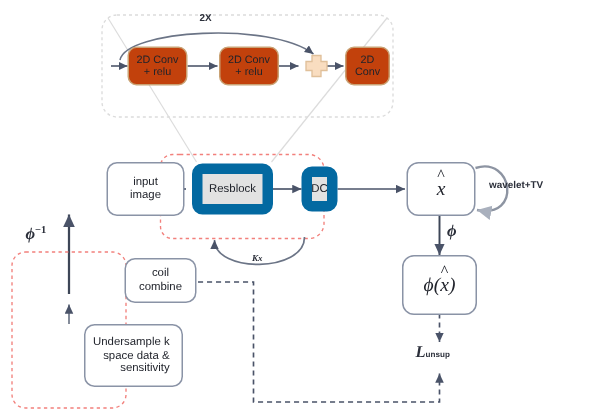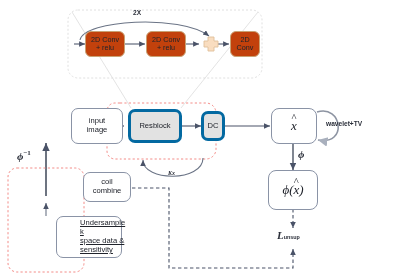--- a/index.html
+++ b/index.html
@@ -24,39 +24,39 @@
   }
   .n-plain{
     background:#ffffff;
     border:1px solid #8a93a6;
     border-radius:7px;
     font-size:7.6px;
     margin-left:43px;
   }
   .n-gray{
     background:#e2e2e2;
-    border:3px solid #0369a1;
+    border:7px solid #0369a1;
     border-radius:7px;
     font-size:7.6px;
   }
   .n-peach{
     background:#c2410c;
     border:1px solid #c9a274;
     border-radius:6px;
     font-size:7.2px;
   }
   .n-math{
     background:#ffffff;
     border:1px solid #8a93a6;
     border-radius:8px;
     font-family:"Liberation Serif", serif;
     font-size:13px;
     font-style:italic;
   }
-  .n-left{justify-content:flex-start;text-align:left;padding-left:23px;text-decoration:underline;}
+  .n-left{justify-content:flex-start;text-align:right;padding-left:5px;}
 
   .lbl{
     position:absolute;
     color:#2b2f3a;
     z-index:6;
     white-space:nowrap;
     font-weight:bold;
   }
   .lbl-sans{font-size:6.6px;}
   .lbl-math{font-family:"Liberation Serif", serif;font-style:italic;font-size:11px;}

